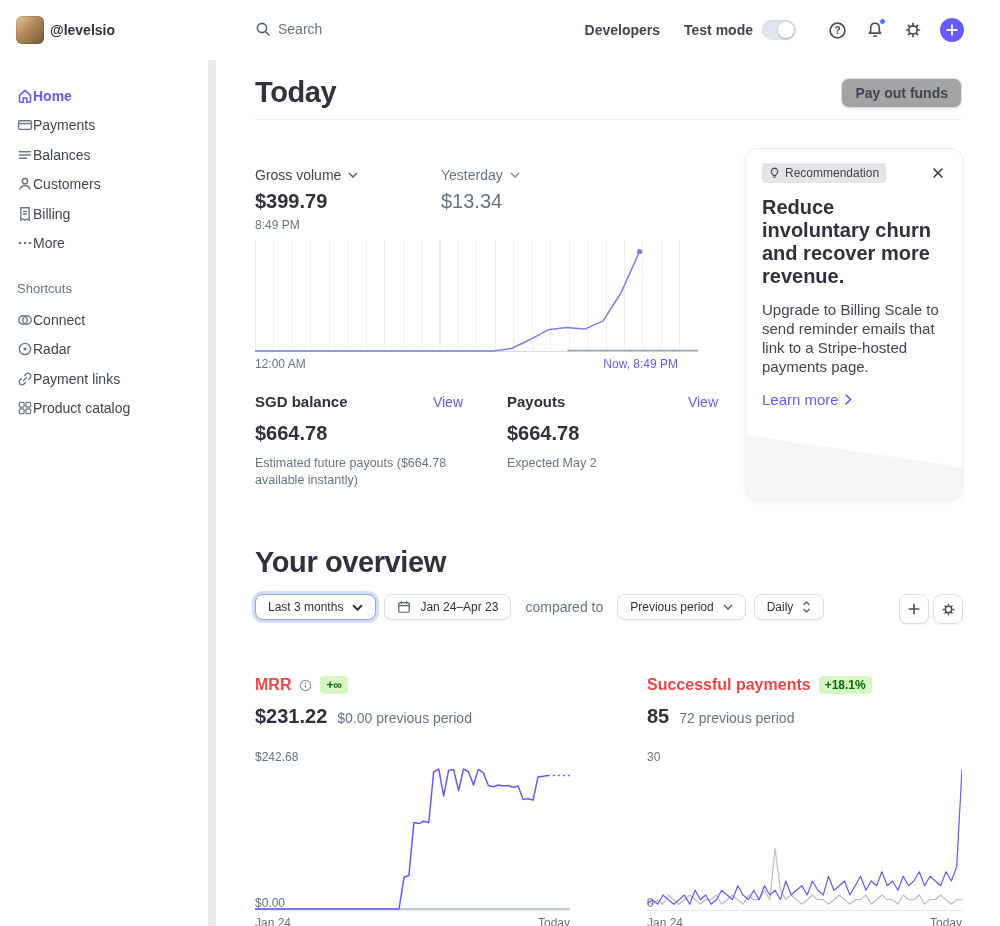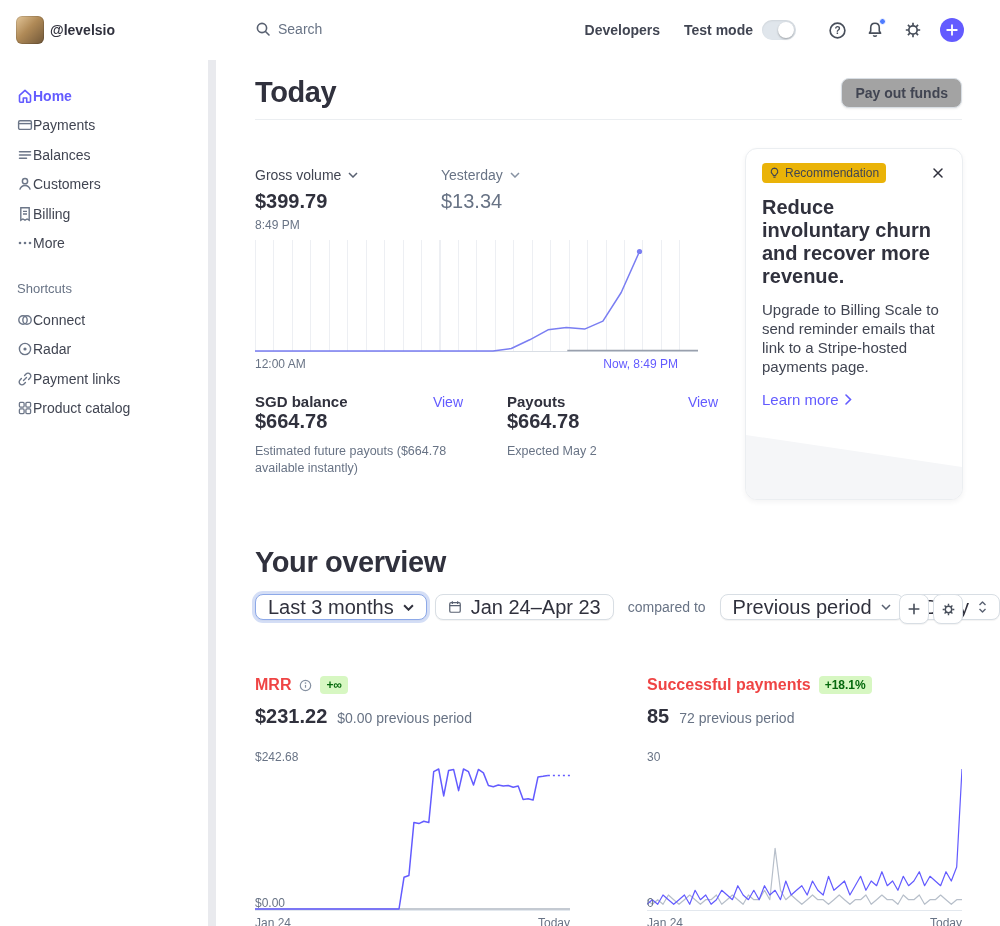--- a/index.html
+++ b/index.html
@@ -42,38 +42,38 @@
 .metric-value.muted{font-weight:400;color:#687385}
 .metric-time{position:absolute;left:255px;top:218px;font-size:12px;color:#687385}
 .gv-chart{position:absolute;left:255px;top:240px;width:443px;height:112px;border-bottom:1px solid #d9dee5;cursor:crosshair;
   background-image:repeating-linear-gradient(to right,#edeff3 0 1px,transparent 1px 18.45px)}
 .gv-xlabels{position:absolute;left:255px;top:357px;width:443px;display:flex;justify-content:space-between;padding-right:20px;font-size:12px;color:#687385}
 .gv-now{color:#635bff}
 .bal-col{position:absolute;top:393px;width:208px}
 .bal-hd{display:flex;justify-content:space-between;align-items:center}
 .bal-label{font-size:15px;font-weight:600;color:#30313d}
 .view-link{font-size:14px;font-weight:500;color:#635bff;cursor:pointer}
-.bal-val{margin-top:0;font-size:20px;font-weight:700;color:#30313d}
+.bal-val{margin-top:12px;font-size:20px;font-weight:700;color:#30313d}
 .bal-note{margin-top:10px;font-size:12.5px;line-height:1.35;color:#687385;max-width:200px}
 
 
 .rec-card{position:absolute;left:745px;top:148px;width:218px;height:352px;background:#fff;border:1px solid #ebeef1;border-radius:12px;
   box-shadow:0 2px 5px rgba(48,49,61,.06);padding:14px 16px;overflow:hidden}
 .rec-top{display:flex;justify-content:space-between;align-items:center}
-.rec-badge{display:inline-flex;align-items:center;gap:5px;background:#eab308;border-radius:4px;padding:3px 7px;font-size:12px;font-weight:500;color:#414552}
+.rec-badge{display:inline-flex;align-items:center;gap:5px;background:#e5e5e5;border-radius:4px;padding:3px 7px;font-size:12px;font-weight:500;color:#414552}
 .rec-close{cursor:pointer;padding:2px}
 .rec-title{margin-top:13px;font-size:20px;line-height:23px;font-weight:700;color:#30313d;position:relative;z-index:1}
 .rec-body{margin-top:12px;font-size:15px;line-height:19px;color:#414552;position:relative;z-index:1}
 .rec-link{margin-top:15px;display:flex;align-items:center;gap:6px;font-size:15px;font-weight:500;color:#635bff;cursor:pointer;position:relative;z-index:1}
 .rec-wedge{position:absolute;left:0;right:0;bottom:0;height:64px;background:#f5f6f8;clip-path:polygon(0 0,100% 50%,100% 100%,0 100%)}
 
 
 .filter-row{position:absolute;left:255px;top:594px;display:flex;align-items:center;gap:8px}
 .ctl{height:22px;display:inline-flex;align-items:center;gap:9px;padding:12px 12px;background:#fff;border:1px solid #d8dee4;border-radius:8px;
-  box-shadow:0 1px 1px rgba(0,0,0,.05);font-size:20px;font-weight:500;color:#30313d;cursor:pointer;font-family:inherit}
+  box-shadow:0 1px 1px rgba(0,0,0,.05);font-size:12px;font-weight:500;color:#30313d;cursor:pointer;font-family:inherit}
 .ctl.focused{border-color:#8da9e8;box-shadow:0 0 0 3px rgba(141,169,232,.38),0 1px 1px rgba(0,0,0,.04)}
 .compared{font-size:14px;color:#687385;margin:0 6px}
 .sq-btns{position:absolute;right:37px;top:594px;display:flex;gap:4px}
 .sq{width:30px;height:30px;display:flex;align-items:center;justify-content:center;background:#fff;border:1px solid #d8dee4;border-radius:8px;
   box-shadow:0 1px 1px rgba(0,0,0,.05);cursor:pointer;font-family:inherit}
 
 
 .ov-block{position:absolute;top:676px;width:315px}
 .ov-head{display:flex;align-items:center;gap:8px}
 .ov-title{font-size:16px;font-weight:700;color:#ef4444}

